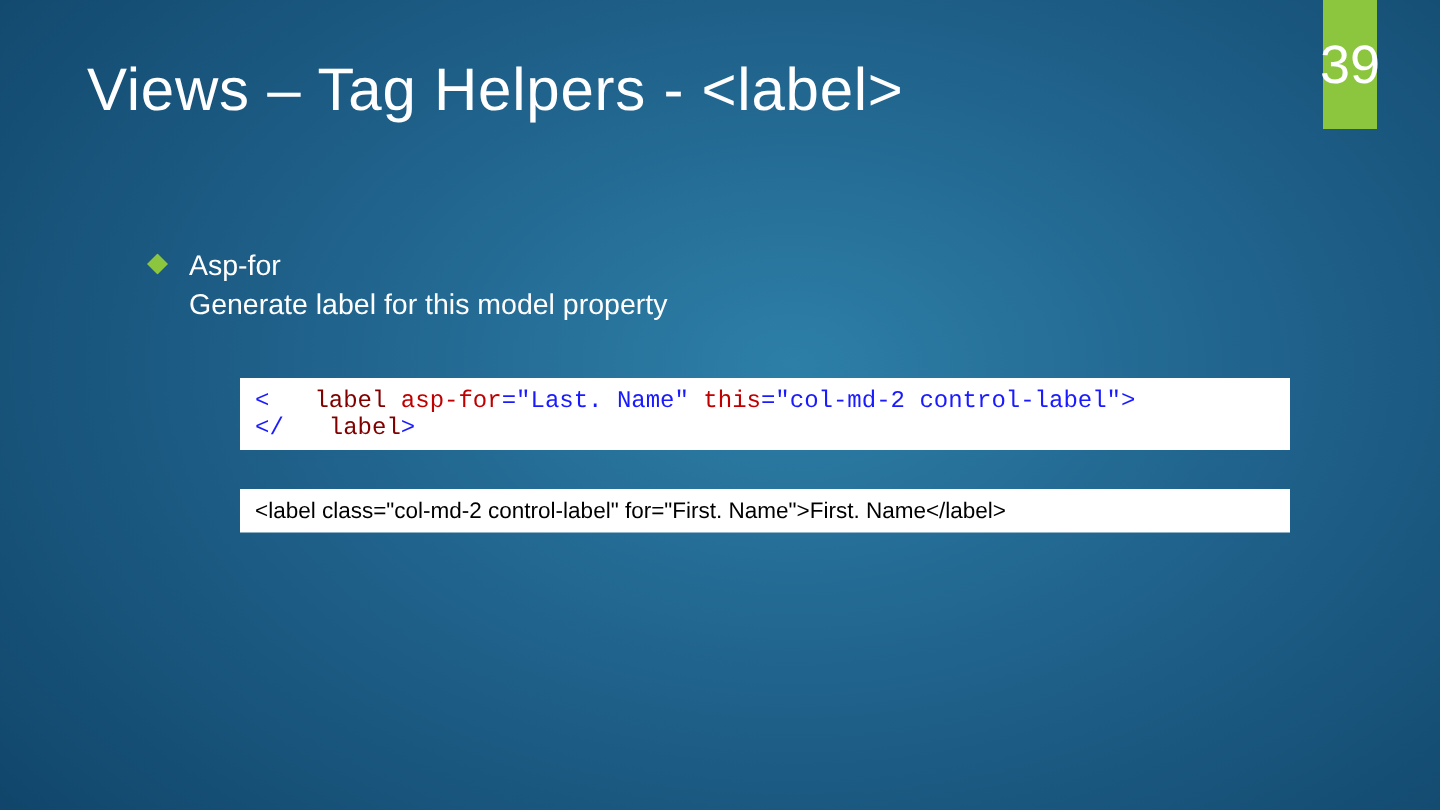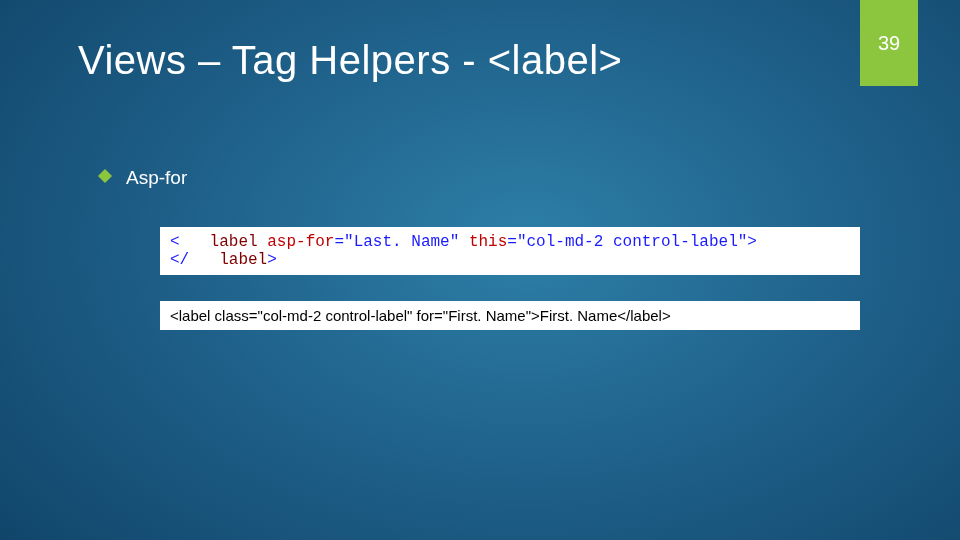--- a/index.html
+++ b/index.html
@@ -7,39 +7,38 @@
   body {
     font-family: Arial, Helvetica, sans-serif;
     background: radial-gradient(ellipse 900px 600px at 55% 45%, #2d7fa8 0%, #1e5f88 40%, #134a70 70%, #0a3558 100%);
     color: #fff;
     position: relative;
   }
   .page-number {
     position: absolute;
     top: 0;
     right: 42px;
-    width: 58px;
+    width: 36px;
     height: 86px;
     background: #8cc63f;
     color: #ffffff;
-    font-size: 20px;
+    font-size: 36px;
     display: flex;
     align-items: center;
     justify-content: center;
     font-weight: 400;
   }
   .title {
     position: absolute;
     top: 38px;
     left: 58px;
     font-size: 40px;
     font-weight: 400;
     color: #ffffff;
     letter-spacing: 0.5px;
-    margin-left: 20px;
   }
   .content {
     position: absolute;
     top: 165px;
     left: 98px;
     right: 60px;
   }
   .bullet-item {
     display: flex;
     align-items: flex-start;
@@ -89,20 +88,21 @@
 <div class="content">
 
   <div class="bullet-item">
     <span class="bullet-icon">
       <svg width="14" height="14" viewBox="0 0 14 14">
         <polygon points="7,0 14,7 7,14 0,7" fill="#8cc63f"></polygon>
       </svg>
     </span>
     <div class="bullet-text">
       <span>Asp-for</span><br>
+      <span>Generate label for this model property</span>
     </div>
   </div>
 
   <div class="code-box">
     <span class="tok-punc">&lt;</span><span class="tok-tag">label</span>
     <span class="tok-attr">asp-for</span><span class="tok-punc">=</span><span class="tok-val">"Last. Name"</span>
     <span class="tok-attr">this</span><span class="tok-punc">=</span><span class="tok-val">"col-md-2 control-label"</span><span class="tok-punc">&gt;</span><span class="tok-punc">&lt;/</span><span class="tok-tag">label</span><span class="tok-punc">&gt;</span>
   </div>
 
   <div class="code-box html-output">

